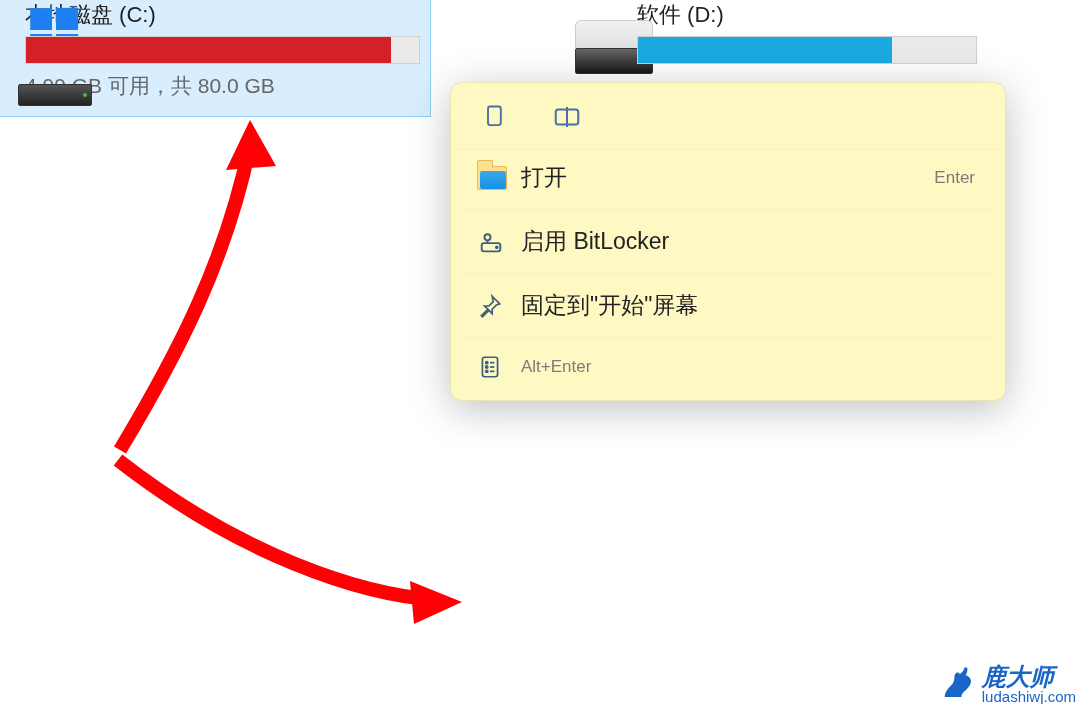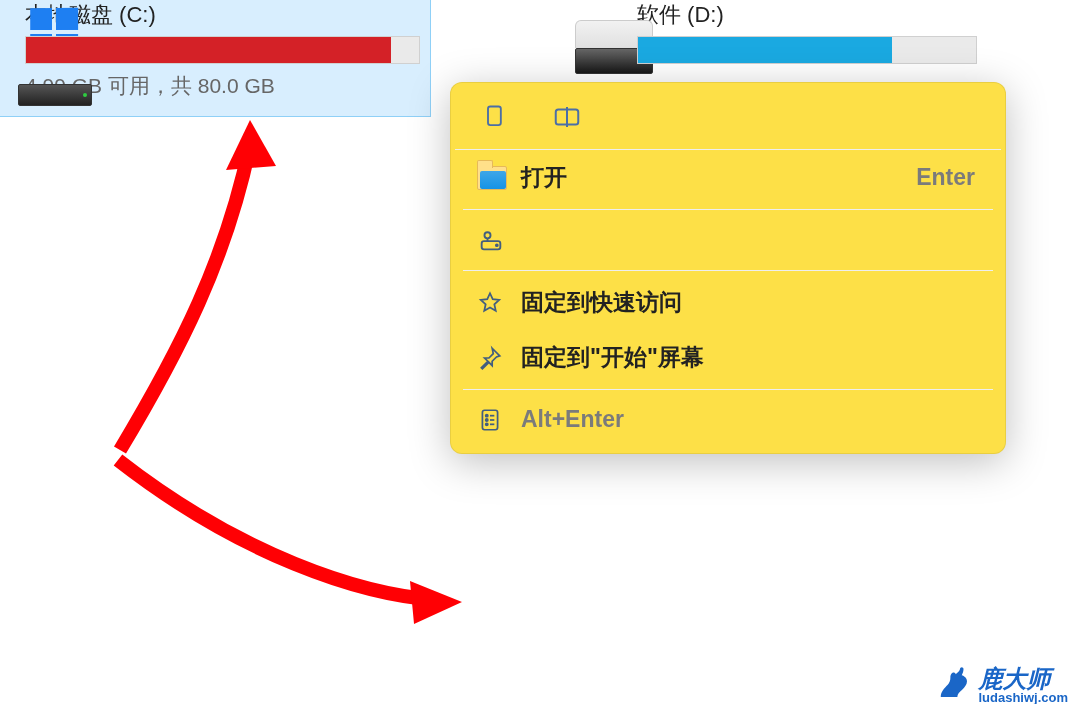--- a/index.html
+++ b/index.html
@@ -113,26 +113,25 @@
     content:"";
     position:absolute; right:6px; top:50%; transform:translateY(-50%);
     width:5px; height:5px; border-radius:50%; background:#2ecc40;
   }
 
   
   .context-menu {
     position: absolute;
     left: 450px; top: 82px;
     width: 556px;
-    background: #fde047;
+    background: #fef9c3;
     border-radius: 12px;
     box-shadow: 0 8px 40px rgba(0,0,0,.25);
     padding: 12px 4px 8px 4px;
     border: 1px solid rgba(0,0,0,.08);
-    font-weight: bold;
   }
   .cm-toolbar {
     display:flex; gap:36px;
     padding: 4px 14px 14px 22px;
     border-bottom: 1px solid #eee;
   }
   .cm-tool {
     width: 36px; height: 36px;
     display:flex; align-items:center; justify-content:center;
     color: #4b6ea6;
@@ -143,21 +142,21 @@
     font-size: 23px;
     color: #222;
     position:relative;
   }
   .cm-item .mi-icon {
     width: 44px;
     display:flex; align-items:center; justify-content:flex-start;
     color: #425e7f;
   }
   .cm-item .mi-label { flex:1; }
-  .cm-item .mi-accel { color:#7b7b7b; font-size:23px; }
+  .cm-item .mi-accel { color:#7b7b7b; font-size:17px; }
   .cm-sep { height:1px; background:#eee; margin: 4px 8px; }
 
   
   .folder-ico {
     width:30px; height:24px;
     background:#ffe08a; border-radius:2px;
     position:relative;
     border:1px solid #e6b95a;
   }
   .folder-ico::before {
@@ -174,34 +173,34 @@
 
   
   .arrow {
     position:absolute;
     pointer-events:none;
     overflow:visible;
   }
 
   .watermark {
     position:absolute;
-    right: 12px; bottom: 0;
+    right: 4px; bottom: 0;
     display:flex; align-items:flex-end; gap:4px;
     color: #1a66c7;
     font-style: italic;
     font-weight: 600;
     font-size: 24px;
   }
   .watermark .wm-logo {
     width:42px; height:42px;
     display:flex; align-items:center; justify-content:center;
     color:#1a66c7;
   }
   .wm-text { display:flex; flex-direction:column; line-height:1; }
-  .wm-small { font-size:13px; font-style:normal; font-weight:700; color:#1a66c7; }
+  .wm-small { font-size:15px; font-style:normal; font-weight:400; color:#1a66c7; }
 
 </style>
 </head>
 <body>
 
 <div class="drive selected" style="left:0px; top:0px;">
   <div class="drive-icon">
     <div class="winlogo">
       <div></div>
         <div></div>
@@ -262,33 +261,26 @@
 
   <div class="cm-item">
     <span class="mi-icon">
       <svg width="28" height="28" viewBox="0 0 24 24" fill="none" stroke="currentColor" stroke-width="1.6">
         <rect x="4" y="13" width="16" height="7" rx="2"></rect>
         <circle cx="9" cy="8" r="2.6" fill="none"></circle>
         <path d="M9 10.6 V13"></path>
         <circle cx="17" cy="16.5" r="0.8" fill="currentColor"></circle>
       </svg>
     </span>
+    <span class="mi-label">启用 BitLocker</span>
   </div>
 
 
   <div class="cm-sep"></div>
 
-  <div class="cm-item">
-    <span class="mi-icon">
-      <svg width="26" height="26" viewBox="0 0 24 24" fill="none" stroke="currentColor" stroke-width="1.6">
-        <path d="M12 3 l2.5 5.5 6 .6 -4.5 4.1 1.3 6 -5.3 -3 -5.3 3 1.3 -6 -4.5 -4.1 6 -.6 Z"></path>
-      </svg>
-    </span>
-    <span class="mi-label">固定到快速访问</span>
-  </div>
 
   <div class="cm-item">
     <span class="mi-icon">
       <svg width="26" height="26" viewBox="0 0 24 24" fill="none" stroke="currentColor" stroke-width="1.6">
         <path d="M14 3 l7 7 -3 1 -4 4 0 4 -3 -3 -6 6 -1 -1 6 -6 -3 -3 4 0 4 -4 Z"></path>
       </svg>
     </span>
     <span class="mi-label">固定到"开始"屏幕</span>
   </div>
 

